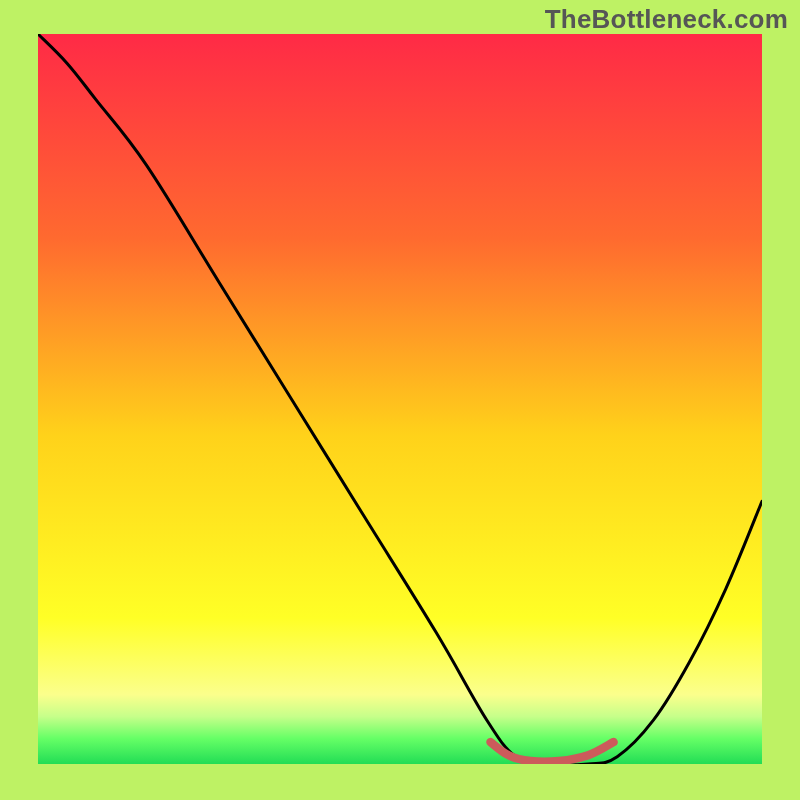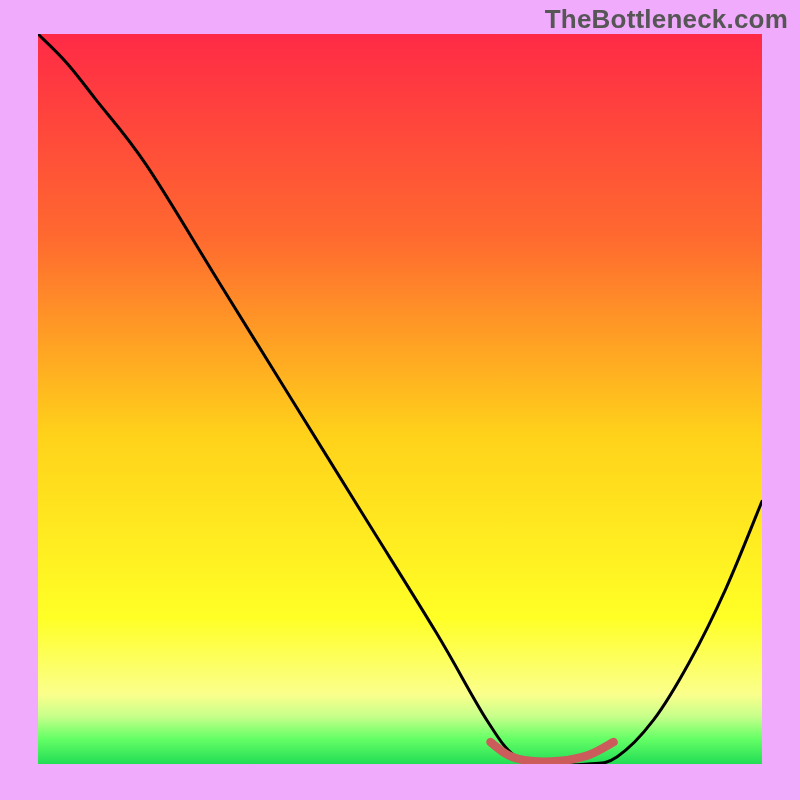--- a/index.html
+++ b/index.html
@@ -7,21 +7,21 @@
     padding: 0;
     width: 800px;
     height: 800px;
     background: #000;
     overflow: hidden;
   }
   .frame {
     position: relative;
     width: 800px;
     height: 800px;
-    background: #f0abfc;
+    background: #bef264;
   }
   .watermark {
     position: absolute;
     top: 4px;
     right: 12px;
     font-family: Arial, Helvetica, sans-serif;
     font-size: 26px;
     font-weight: 600;
     color: #565656;
     letter-spacing: 0.2px;

